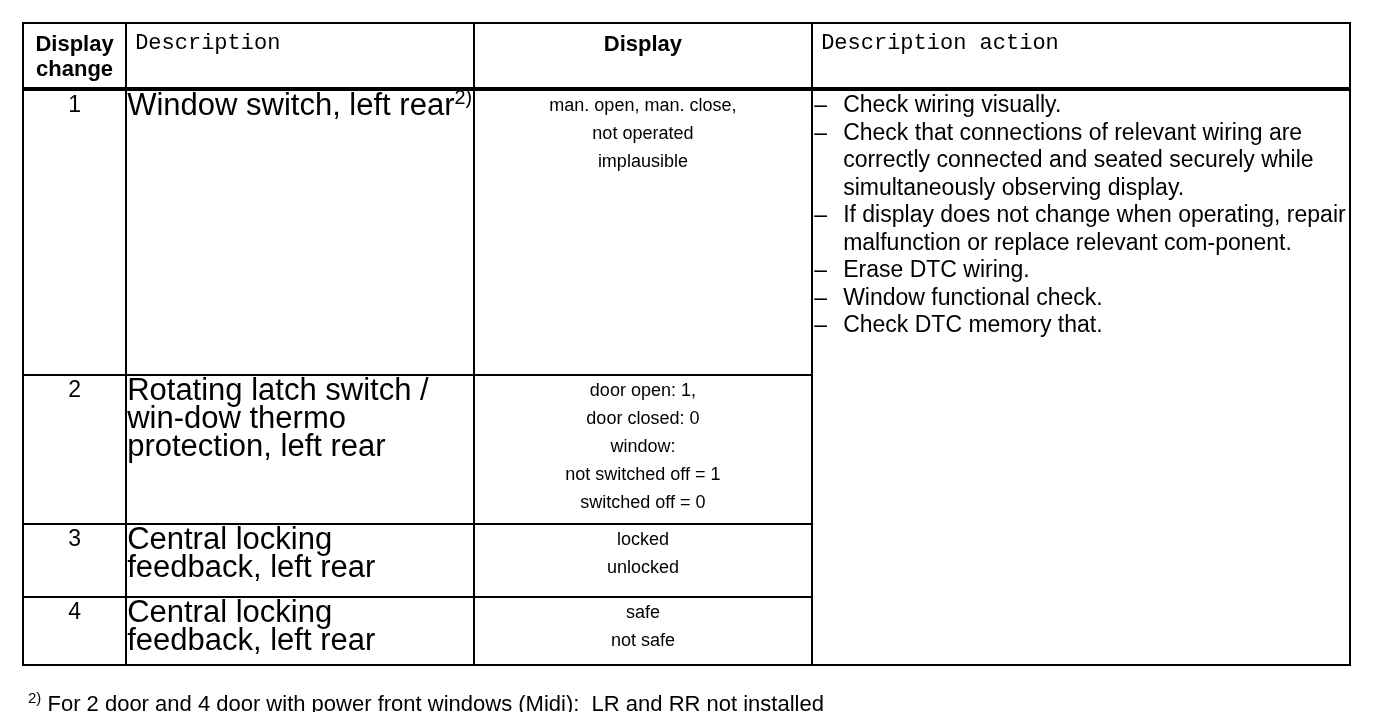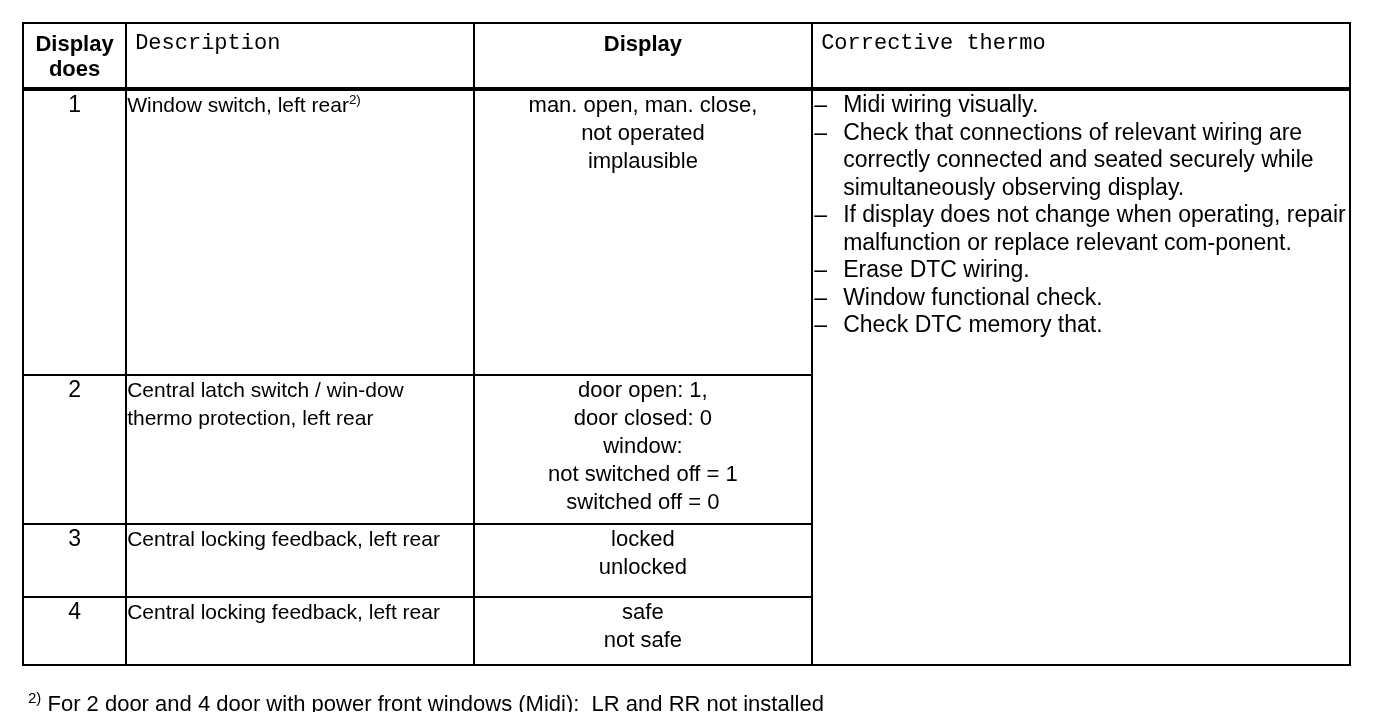--- a/index.html
+++ b/index.html
@@ -62,27 +62,27 @@
 
   
   .cell-field {
     text-align: center;
     font-size: 23px;
     line-height: 27px;
     padding-top: 8px;
   }
   .cell-desc {
     text-align: left;
-    font-size: 21px;
+    font-size: 31px;
     line-height: 28px;
     padding: 7px 6px 0 9px;
   }
   .cell-disp {
     text-align: center;
-    font-size: 22px;
+    font-size: 18px;
     line-height: 28px;
     padding: 7px 10px 0 10px;
     white-space: pre-line;
   }
   .cell-corr {
     text-align: left;
     font-size: 23px;
     line-height: 27.5px;
     padding: 8px 8px 0 8px;
     vertical-align: top;
@@ -144,50 +144,50 @@
       <col class="c-desc">
       <col class="c-disp">
       <col class="c-corr">
     </colgroup>
 
     <thead>
       <tr class="hdr-row">
         <th>
           <div class="hdr-cell-inner hdr-bold">
             <div>Display</div>
-            <div>does</div>
+            <div>change</div>
           </div>
         </th>
         <th>
           <div class="hdr-cell-inner hdr-plain">Description</div>
         </th>
         <th>
           <div class="hdr-cell-inner hdr-bold">Display</div>
         </th>
         <th>
-          <div class="hdr-cell-inner hdr-plain">Corrective thermo</div>
+          <div class="hdr-cell-inner hdr-plain">Description action</div>
         </th>
       </tr>
     </thead>
 
     <tbody>
 
       <tr class="row-1">
         <td class="cell-field">1</td>
         <td class="cell-desc">
           <span>Window switch, left rear</span><sup class="fn">2)</sup>
         </td>
         <td class="cell-disp">man. open, man. close,
 not operated
 implausible</td>
         <td class="cell-corr" rowspan="4">
           <ul class="corr-list">
             <li>
               <span class="dash">–</span>
-              <span>Midi wiring visually.</span>
+              <span>Check wiring visually.</span>
             </li>
             <li>
               <span class="dash">–</span>
               <span>Check that connections of relevant wiring are correctly connected and seated securely while simultaneously observing display.</span>
             </li>
             <li>
               <span class="dash">–</span>
               <span>If display does not change when operating, repair malfunction or replace relevant com-ponent.</span>
             </li>
             <li>
@@ -202,21 +202,21 @@
               <span class="dash">–</span>
               <span>Check DTC memory that.</span>
             </li>
           </ul>
         </td>
       </tr>
 
       <tr class="row-2">
         <td class="cell-field">2</td>
         <td class="cell-desc">
-          <span>Central latch switch / win-dow thermo protection, left rear</span>
+          <span>Rotating latch switch / win-dow thermo protection, left rear</span>
         </td>
         <td class="cell-disp">door open:  1,
 door closed:  0
 window:
 not switched off = 1
 switched off = 0</td>
       </tr>
 
       <tr class="row-3">
         <td class="cell-field">3</td>

